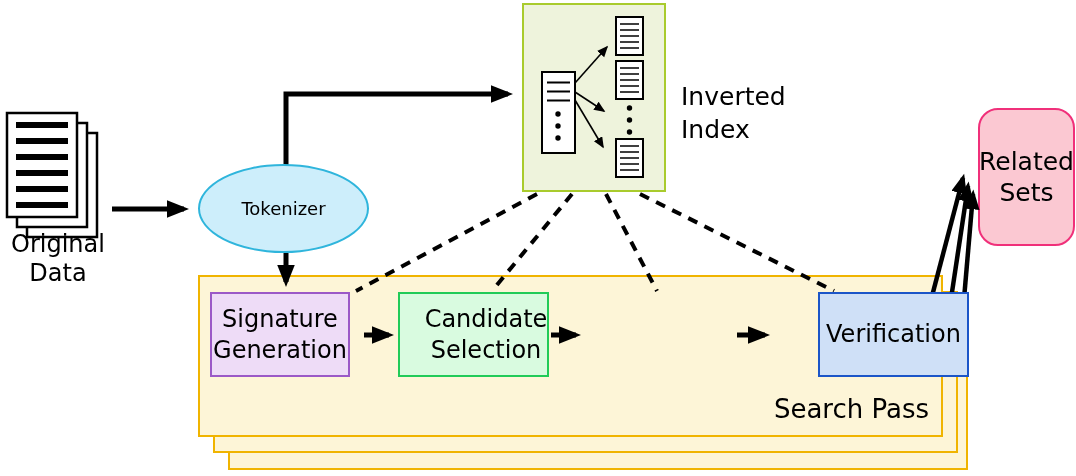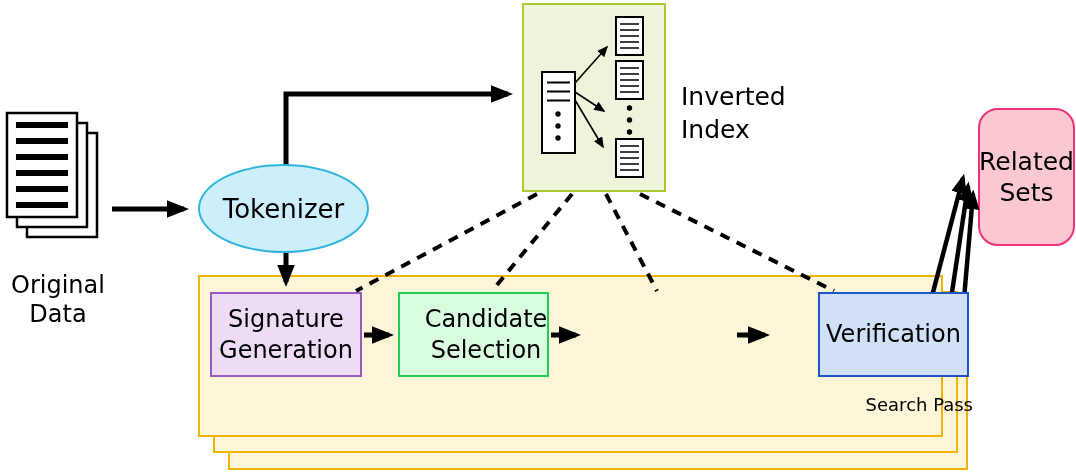--- a/index.html
+++ b/index.html
@@ -8,40 +8,40 @@
     font-family:"DejaVu Sans","Liberation Sans",sans-serif;color:#000;
   }
   .canvas *{box-sizing:border-box;}
   .abs{position:absolute;}
   .lbl{white-space:pre-line;}
   
   .sp-box{position:absolute;background:#fdf5d7;border:2px solid #f0b400;}
   .sp1{left:198px;top:275px;width:745px;height:162px;}
   .sp2{left:213px;top:291px;width:745px;height:162px;}
   .sp3{left:228px;top:307px;width:740px;height:163px;}
-  .sp-label{left:740px;top:394px;width:233px;text-align:right;font-size:18px;}
+  .sp-label{left:696px;top:394px;width:233px;text-align:right;font-size:26px;}
   
   .ii-box{left:522px;top:3px;width:144px;height:189px;background:#eef3dc;border:2px solid #a9cb2d;}
   .ii-label{left:681px;top:80px;width:120px;font-size:25px;line-height:33px;}
   
   .tokenizer{left:198px;top:164px;width:171px;height:89px;background:#cdeefb;border:2px solid #2fb5dc;
-    border-radius:50%;display:flex;align-items:center;justify-content:center;font-size:26px;}
+    border-radius:50%;display:flex;align-items:center;justify-content:center;font-size:18px;}
   
   .step{position:absolute;top:292px;height:85px;border:2px solid;display:flex;align-items:center;
     justify-content:center;text-align:center;font-size:24px;line-height:31px;}
-  .step-sig{left:210px;width:152px;background:#eedcf7;border-color:#9b59c7;}
+  .step-sig{left:210px;width:140px;background:#eedcf7;border-color:#9b59c7;}
   .step-cand{left:398px;width:151px;background:#d9fbe0;border-color:#21cb58;padding-left:25px;}
   .step-ref{left:584px;width:151px;background:#fde4d4;border-color:#cc5500;}
   .step-ver{left:773px;width:151px;background:#cfe0f7;border-color:#1b55c8;margin-left:45px;}
   
   .related{left:972px;top:108px;width:97px;height:138px;background:#fbc8d2;border:2.5px solid #f0307a;
     border-radius:20px;display:flex;align-items:center;justify-content:center;text-align:center;
     font-size:25px;line-height:31px;margin-left:6px;}
   
-  .od-label{left:0;top:230px;width:116px;text-align:center;font-size:24px;line-height:29px;margin-top:41px;}
+  .od-label{left:0;top:230px;width:116px;text-align:center;font-size:24px;line-height:29px;}
   svg.layer{position:absolute;left:0;top:0;pointer-events:none;}
 </style>
 </head>
 <body>
 
 <div class="canvas">
 
   <div class="sp-box sp3"></div>
   <div class="sp-box sp2"></div>
   <div class="sp-box sp1"></div>

